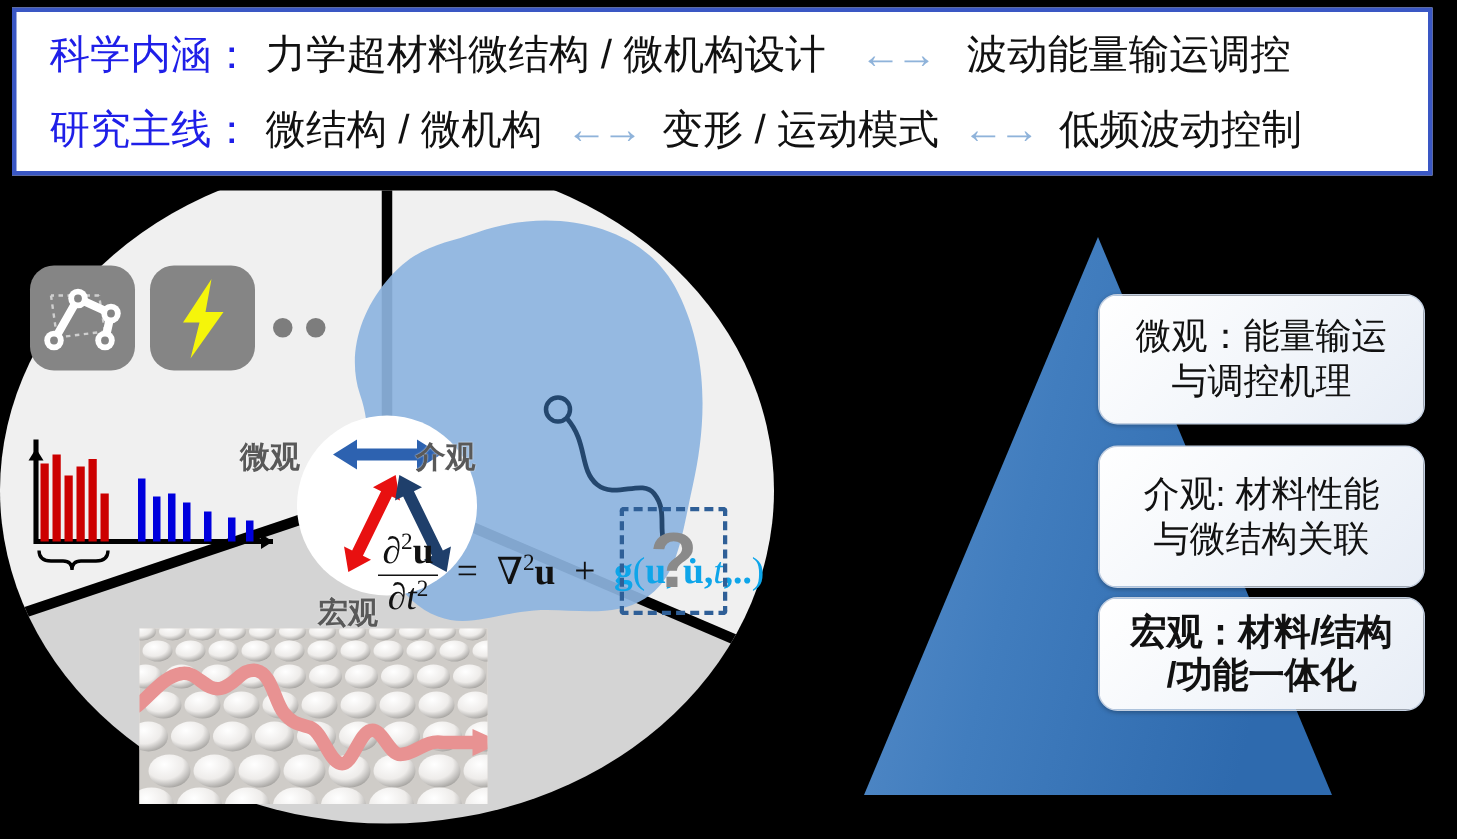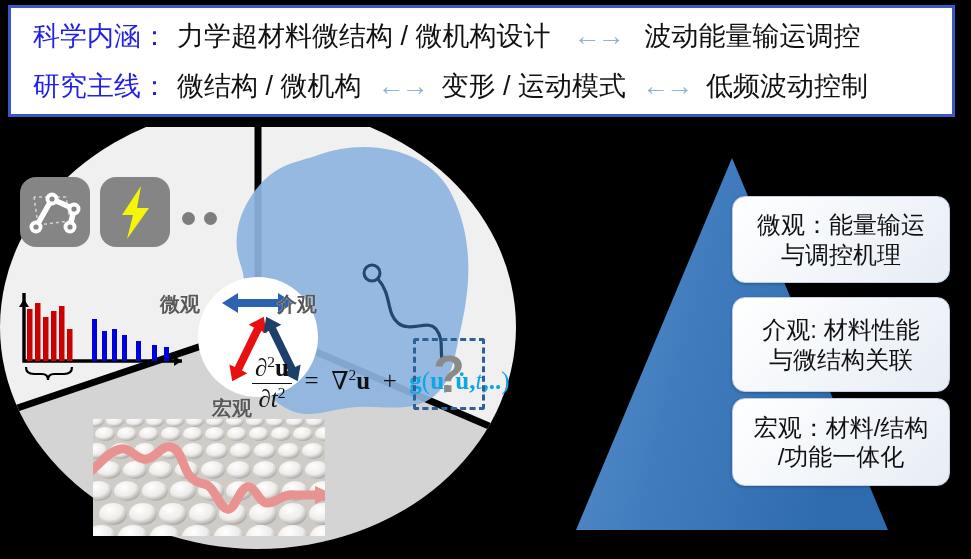--- a/index.html
+++ b/index.html
@@ -101,21 +101,21 @@
     border-radius:13px;
     background:linear-gradient(135deg,#ffffff 0%,#f4f7fb 45%,#e7edf6 100%);
     box-shadow:0 1px 3px rgba(0,0,0,0.25);
     display:flex;align-items:center;justify-content:center;
     text-align:center;
     font-size:24px;color:#111;line-height:1.22;
     padding:4px 6px;box-sizing:border-box;
   }
   #pbox1{left:174px;top:66px;width:218px;height:87px;}
   #pbox2{left:174px;top:167px;width:218px;height:95px;}
-  #pbox3{left:174px;top:268px;width:218px;height:88px;}
+  #pbox3{left:174px;top:268px;width:218px;height:76px;font-weight:bold;}
 </style>
 </head>
 <body>
 
 <div id="stage">
 
   <div id="header">
 
     <div class="hrow">
       <span class="hlabel">科学内涵：</span>

